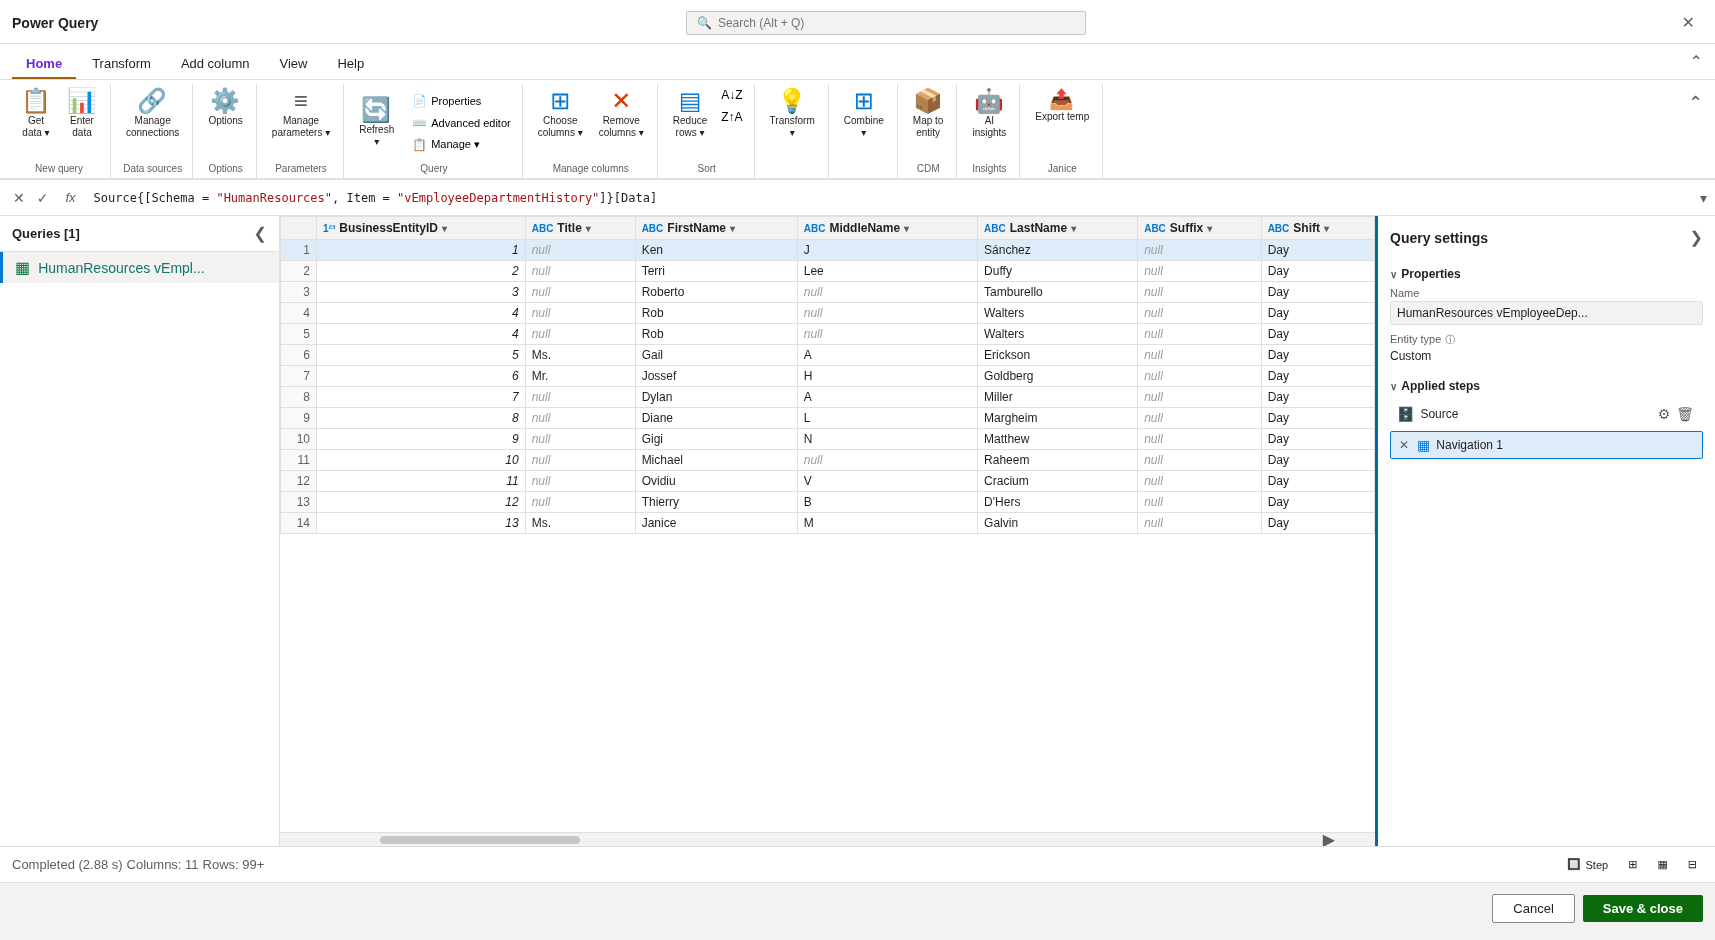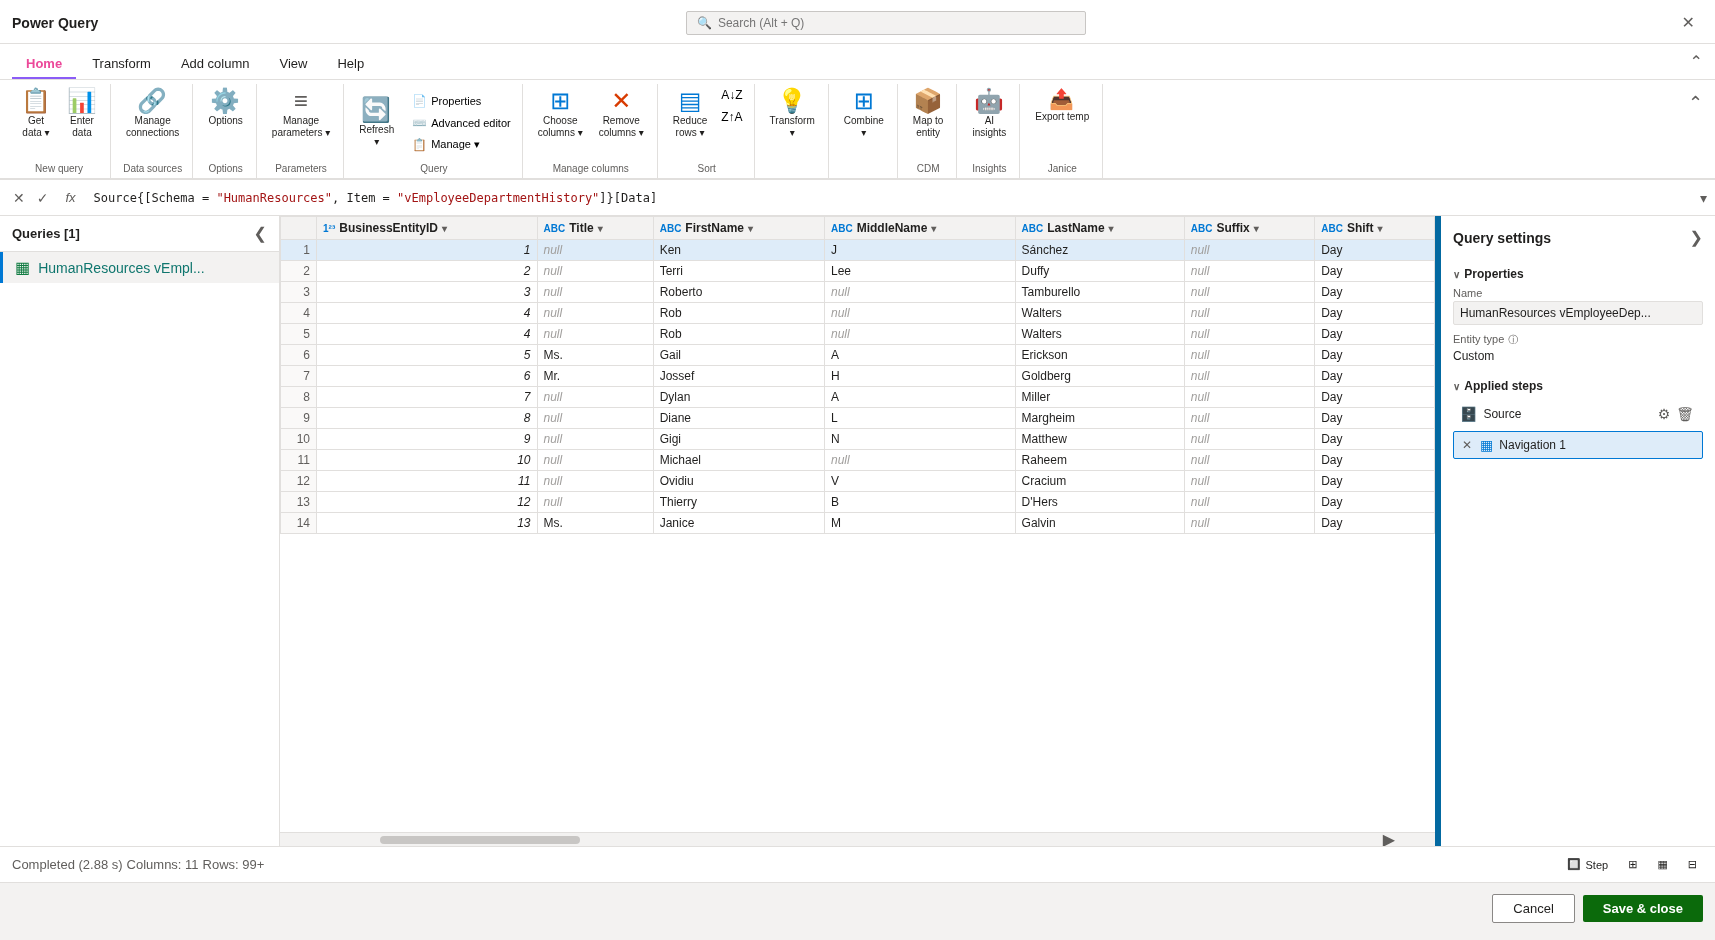--- a/index.html
+++ b/index.html
@@ -21,21 +21,21 @@
 
     
     #ribbon-tabs {
       background: #fff; display: flex; align-items: flex-end; padding: 0 12px;
       border-bottom: 1px solid #e1dfdd; height: 36px;
     }
     .ribbon-tab {
       padding: 8px 14px 6px; font-size: 13px; cursor: pointer; color: #201f1e;
       border-bottom: 2px solid transparent; margin-right: 2px;
     }
-    .ribbon-tab.active { border-bottom: 2px solid #8b5cf6; color: #ec4899; font-weight: 600; }
+    .ribbon-tab.active { border-bottom: 2px solid #a16207; color: #6d28d9; font-weight: 600; }
 
     
     #ribbon-toolbar {
       background: #fff; display: flex; align-items: stretch; padding: 4px 8px 0;
       border-bottom: 2px solid #e1dfdd; min-height: 100px; gap: 2px; overflow: hidden;
     }
     .ribbon-group {
       display: flex; flex-direction: column; align-items: stretch; border-right: 1px solid #e1dfdd;
       padding: 0 6px; min-width: fit-content;
     }
@@ -112,21 +112,21 @@
     tbody td {
       border: 1px solid #e1dfdd; padding: 3px 6px; white-space: nowrap;
     }
     tbody td.row-num { color: #605e5c; text-align: right; background: #faf9f8; min-width: 30px; }
     tbody td.num-val { text-align: right; font-style: italic; }
     tbody td.null-val { color: #a19f9d; font-style: italic; }
     tbody tr.selected td { background: #deecf9; }
 
     
     #query-settings {
-      width: 280px; background: #fff; border-left: 6px solid #0369a1;
+      width: 340px; background: #fff; border-left: 3px solid #0369a1;
       display: flex; flex-direction: column; padding: 12px;
     }
     #query-settings .panel-title { font-size: 14px; font-weight: 600; margin-bottom: 12px; display: flex; justify-content: space-between; align-items: center; }
     #query-settings .panel-expand { background: none; border: none; cursor: pointer; font-size: 16px; color: #605e5c; }
     .section-header { font-size: 12px; font-weight: 600; margin: 8px 0 6px; display: flex; align-items: center; gap: 4px; }
     .section-header .chevron { font-size: 10px; color: #605e5c; cursor: pointer; }
     .field-label { font-size: 11px; color: #605e5c; margin-bottom: 2px; }
     .field-value { font-size: 12px; background: #f3f2f1; border: 1px solid #e1dfdd; padding: 4px 6px; border-radius: 2px; margin-bottom: 8px; }
     .entity-type-label { font-size: 11px; color: #605e5c; margin-bottom: 2px; }
     .entity-type-value { font-size: 12px; margin-bottom: 8px; }

